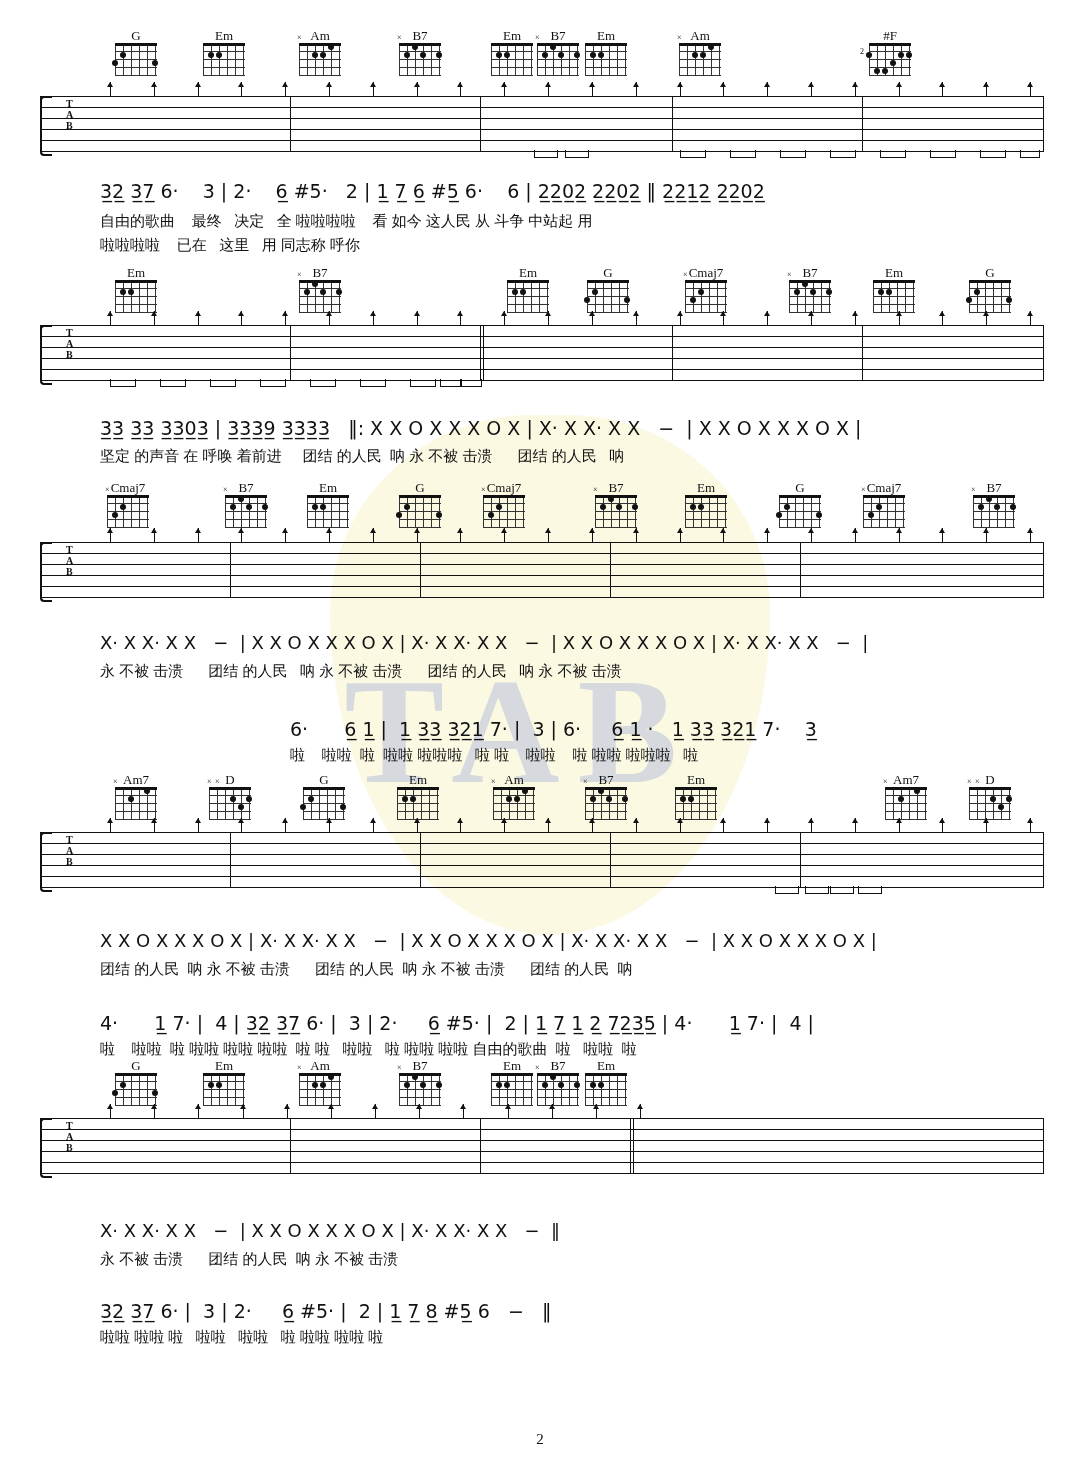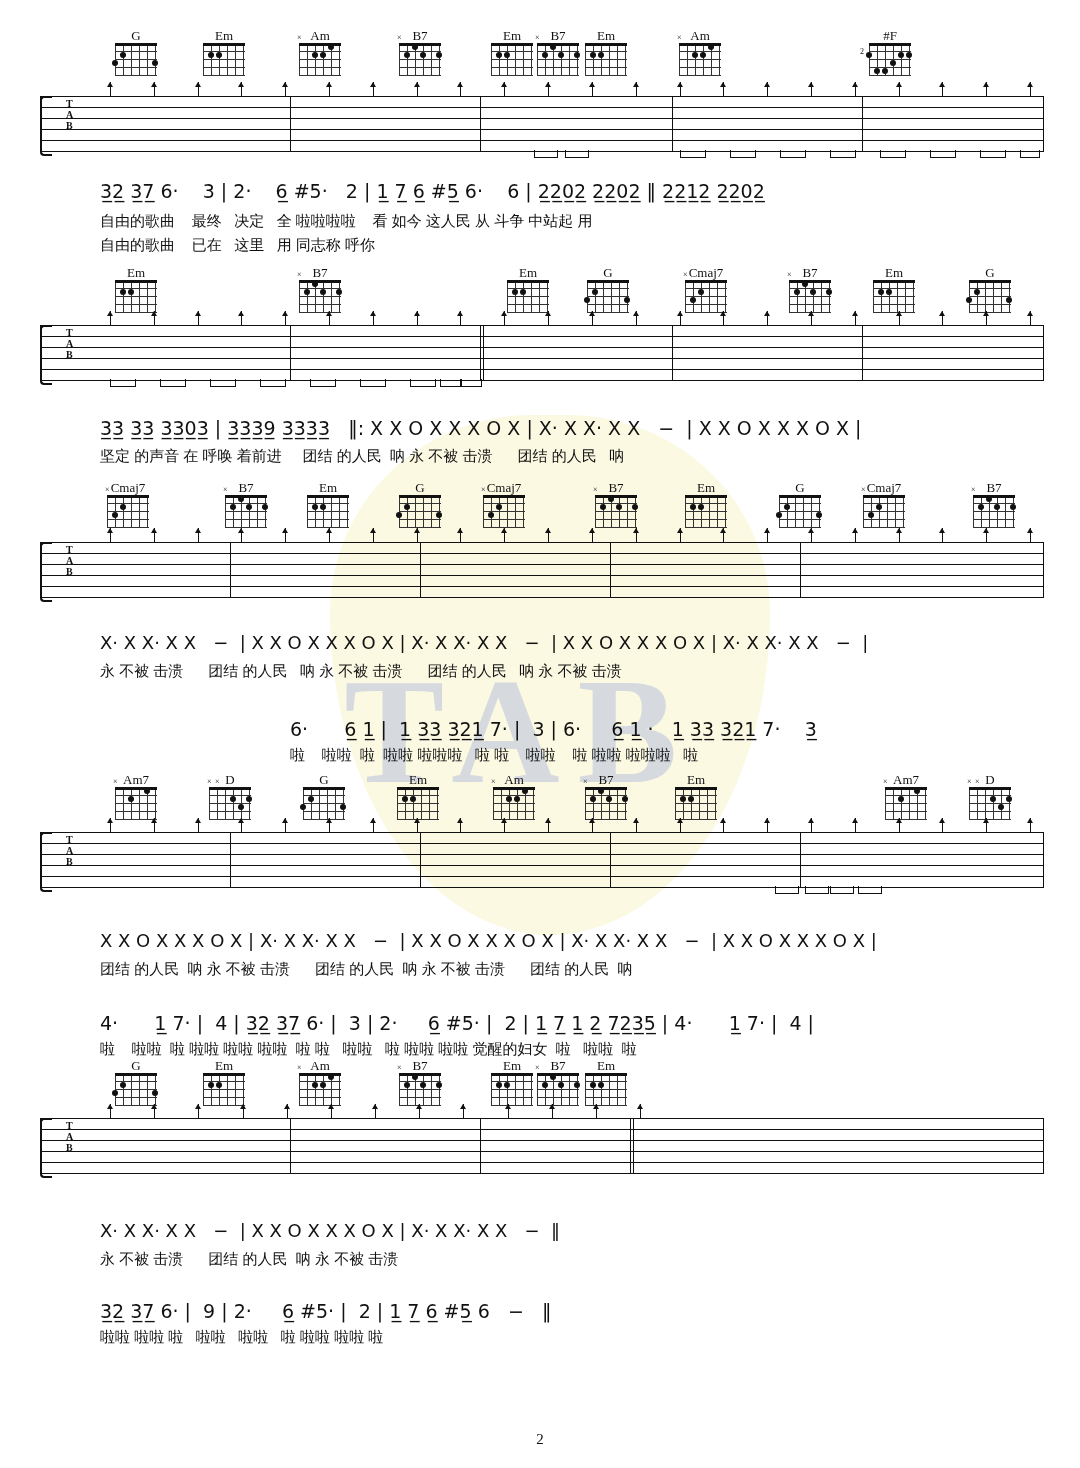--- a/index.html
+++ b/index.html
@@ -295,21 +295,21 @@
         <div class="beam" style="left: 740px; width: 24px;"></div>
         <div class="beam" style="left: 790px; width: 24px;"></div>
         <div class="beam" style="left: 840px; width: 24px;"></div>
         <div class="beam" style="left: 890px; width: 24px;"></div>
         <div class="beam" style="left: 940px; width: 24px;"></div>
         <div class="beam" style="left: 980px; width: 18px;"></div>
       </div>
 
     <div class="numline" style="left:100px;top:180px;">3̲2̲ 3̲7̲ 6·    3 | 2·    6̲ #5·   2 | 1̲ 7̲ 6̲ #5̲ 6·    6 | 2̲2̲0̲2̲ 2̲2̲0̲2̲ ‖ 2̲2̲1̲2̲ 2̲2̲0̲2̲</div>
     <div class="lyricline" style="left:100px;top:212px;">自由的歌曲    最终   决定   全 啦啦啦啦    看 如今 这人民 从 斗争 中站起 用</div>
-    <div class="lyricline" style="left:100px;top:236px;">自由的歌曲    已在   这里   用 同志称 呼你</div>
+    <div class="lyricline" style="left:100px;top:236px;">啦啦啦啦    已在   这里   用 同志称 呼你</div>
   </div>
 
   <div class="system" style="top:265px;">
     <div id="ch2" style="position: absolute; left: 0px; top: 0px; width: 1080px; height: 60px;">
         <div class="chord" style="left: 108px; top: 0px;">
           <div class="nm">Em</div>
           <div class="grid">
             <div class="v" style="left: 0px;"></div>
             <div class="v" style="left: 8px;"></div>
             <div class="v" style="left: 16px;"></div>
@@ -990,21 +990,21 @@
     <div class="beams" style="top:114px;" id="bm4">
         <div class="beam" style="left: 735px; width: 22px;"></div>
         <div class="beam" style="left: 765px; width: 22px;"></div>
         <div class="beam" style="left: 790px; width: 22px;"></div>
         <div class="beam" style="left: 818px; width: 22px;"></div>
       </div>
 
     <div class="rhythmline" style="left:100px;top:158px;">X X O X X X O X | X· X X· X X   −  | X X O X X X O X | X· X X· X X   −  | X X O X X X O X |</div>
     <div class="lyricline" style="left:100px;top:188px;">团结 的人民  呐 永 不被 击溃      团结 的人民  呐 永 不被 击溃      团结 的人民  呐</div>
     <div class="numline" style="left:100px;top:240px;">4·      1̲ 7· |  4 | 3̲2̲ 3̲7̲ 6· |  3 | 2·     6̲ #5· |  2 | 1̲ 7̲ 1̲ 2̲ 7̲2̲3̲5̲ | 4·      1̲ 7· |  4 |</div>
-    <div class="lyricline" style="left:100px;top:268px;">啦    啦啦  啦 啦啦 啦啦 啦啦  啦 啦   啦啦   啦 啦啦 啦啦 觉醒的妇女  啦   啦啦  啦</div>
+    <div class="lyricline" style="left:100px;top:268px;">啦    啦啦  啦 啦啦 啦啦 啦啦  啦 啦   啦啦   啦 啦啦 啦啦 自由的歌曲  啦   啦啦  啦</div>
   </div>
 
   <div class="system" style="top:1058px;">
     <div id="ch5" style="position: absolute; left: 0px; top: 0px; width: 1080px; height: 60px;">
         <div class="chord" style="left: 108px; top: 0px;">
           <div class="nm">G</div>
           <div class="grid">
             <div class="v" style="left: 0px;"></div>
             <div class="v" style="left: 8px;"></div>
             <div class="v" style="left: 16px;"></div>
@@ -1167,18 +1167,18 @@
         <div class="ar" style="left: 379px;"></div>
         <div class="ar" style="left: 423px;"></div>
         <div class="ar" style="left: 468px;"></div>
         <div class="ar" style="left: 512px;"></div>
         <div class="ar" style="left: 556px;"></div>
         <div class="ar" style="left: 600px;"></div>
       </div>
 
     <div class="rhythmline" style="left:100px;top:162px;">X· X X· X X   −  | X X O X X X O X | X· X X· X X   −  ‖</div>
     <div class="lyricline" style="left:100px;top:192px;">永 不被 击溃      团结 的人民  呐 永 不被 击溃</div>
-    <div class="numline" style="left:100px;top:242px;">3̲2̲ 3̲7̲ 6· |  9 | 2·     6̲ #5· |  2 | 1̲ 7̲ 6̲ #5̲ 6   −   ‖</div>
+    <div class="numline" style="left:100px;top:242px;">3̲2̲ 3̲7̲ 6· |  3 | 2·     6̲ #5· |  2 | 1̲ 7̲ 8̲ #5̲ 6   −   ‖</div>
     <div class="lyricline" style="left:100px;top:270px;">啦啦 啦啦 啦   啦啦   啦啦   啦 啦啦 啦啦 啦</div>
   </div>
 
   <div class="pageno">2</div>
 </div>
 
 </body></html>

